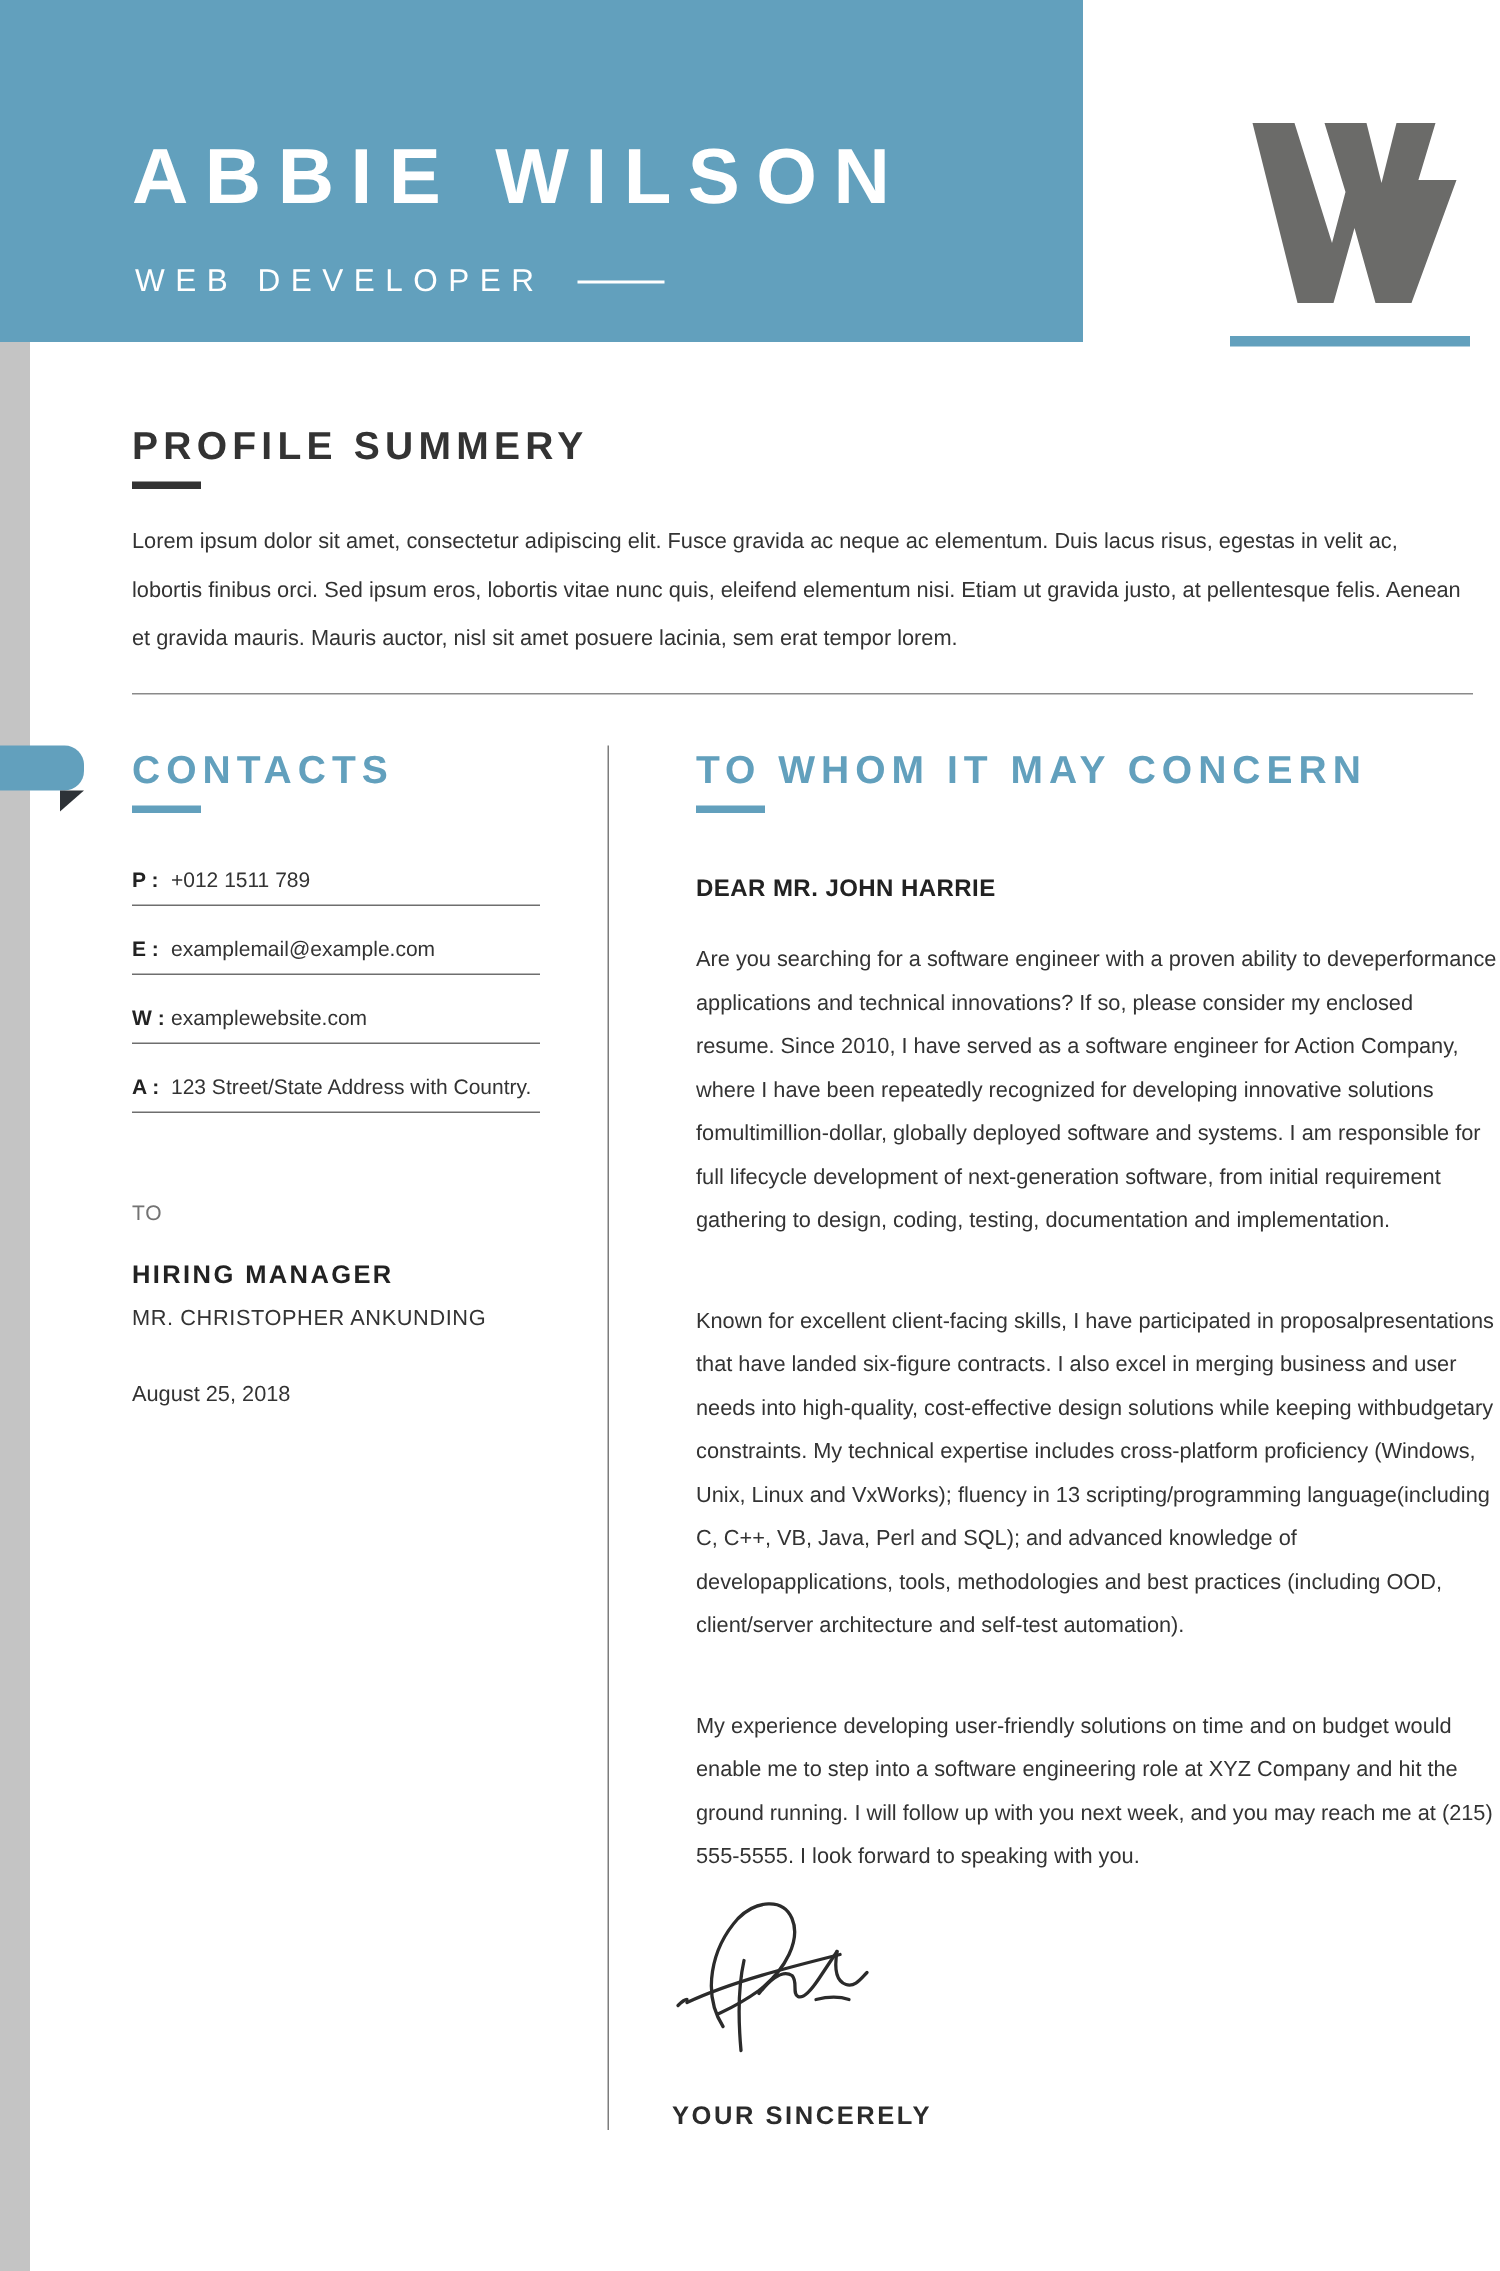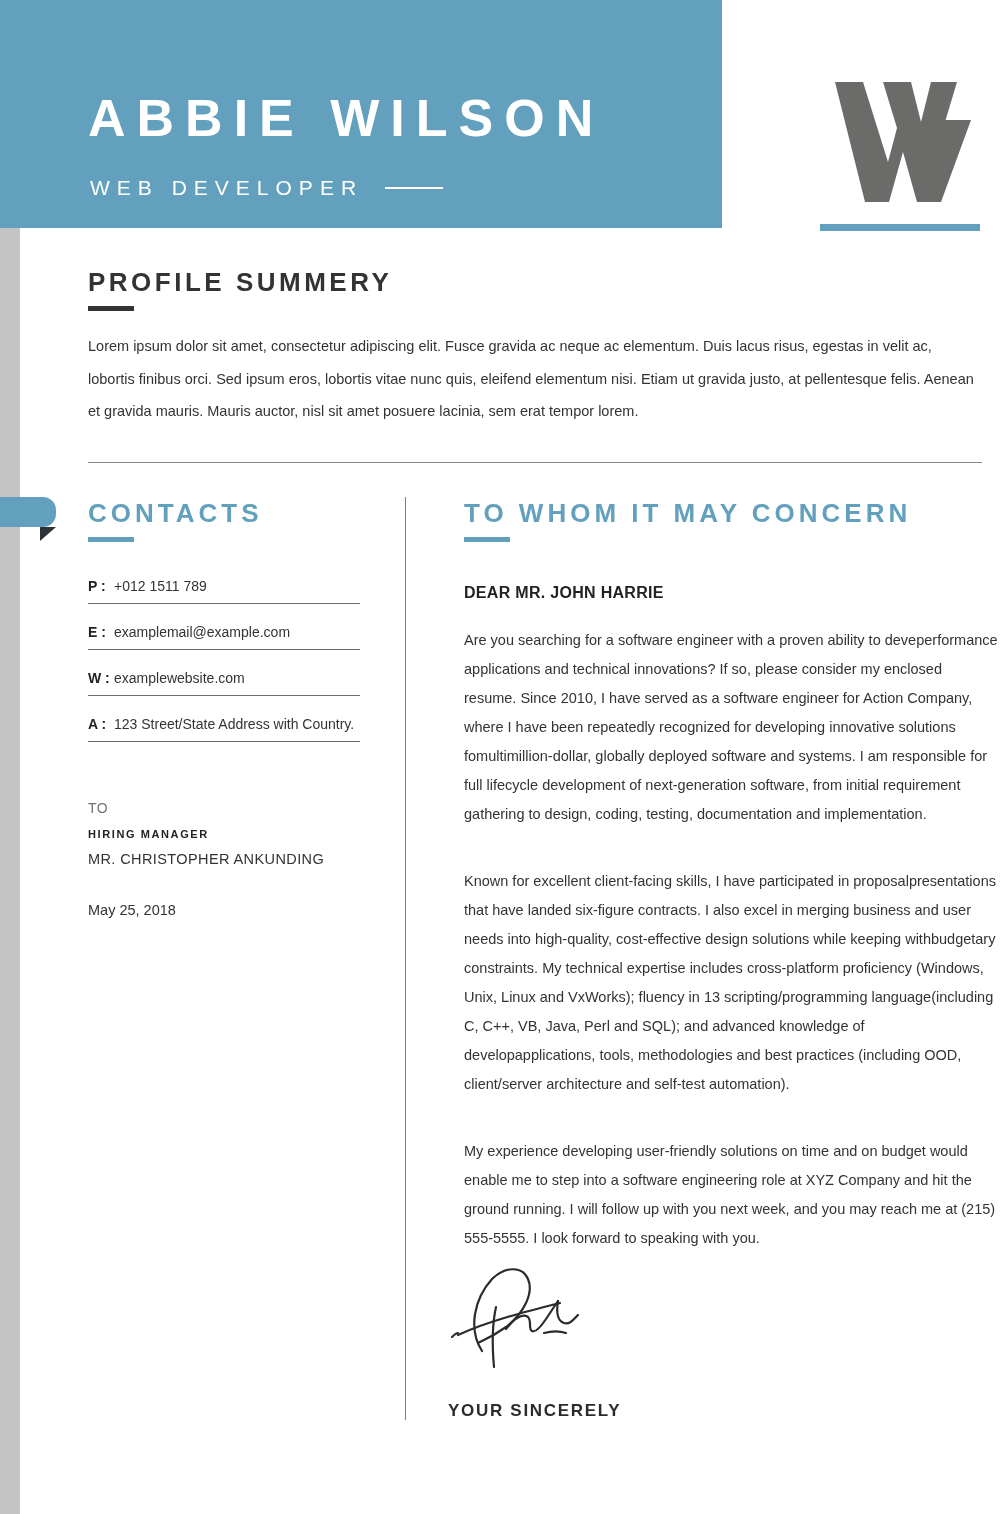--- a/index.html
+++ b/index.html
@@ -106,21 +106,21 @@
     width: 46px;
     height: 5px;
     background: #333333;
   }
   .sec-underline.blue { background: #62a0bd; }
 
   
   .profile {
     position: absolute;
     left: 88px;
-    top: 269px;
+    top: 284px;
     width: 894px;
   }
   .profile-body {
     margin-top: 19px;
     font-size: 14.5px;
     line-height: 2.25;
     color: #333333;
     text-align: left;
   }
   .profile-rule {
@@ -197,22 +197,22 @@
     left: 88px;
     top: 800px;
     width: 300px;
   }
   .recip-to {
     font-size: 14px;
     color: #737373;
     letter-spacing: 0.5px;
   }
   .recip-title {
-    margin-top: 12px;
-    font-size: 11px;
+    margin-top: 24px;
+    font-size: 17px;
     font-weight: bold;
     letter-spacing: 1.6px;
     color: #222222;
   }
   .recip-name {
     margin-top: 11px;
     font-size: 14.5px;
     letter-spacing: 0.4px;
     color: #333333;
   }
@@ -317,21 +317,21 @@
         <span class="contact-key">A :</span>
         <span class="contact-val">123 Street/State Address with Country.</span>
       </div>
     </div>
   </div>
 
   <div class="recipient">
     <div class="recip-to">TO</div>
     <div class="recip-title">HIRING MANAGER</div>
     <div class="recip-name">MR. CHRISTOPHER ANKUNDING</div>
-    <div class="recip-date">May 25, 2018</div>
+    <div class="recip-date">August 25, 2018</div>
   </div>
 
   <div class="letter">
     <div class="sec-head blue">TO WHOM IT MAY CONCERN</div>
     <div class="sec-underline blue"></div>
     <div class="salutation">DEAR MR. JOHN HARRIE</div>
     <div class="letter-para">Are you searching for a software engineer with a proven ability to deveperformance applications and technical innovations? If so, please consider my enclosed resume. Since 2010, I have served as a software engineer for Action Company, where I have been repeatedly recognized for developing innovative solutions fomultimillion-dollar, globally deployed software and systems. I am responsible for full lifecycle development of next-generation software, from initial requirement gathering to design, coding, testing, documentation and implementation.</div>
     <div class="letter-para gap">Known for excellent client-facing skills, I have participated in proposalpresentations that have landed six-figure contracts. I also excel in merging business and user needs into high-quality, cost-effective design solutions while keeping withbudgetary constraints. My technical expertise includes cross-platform proficiency (Windows, Unix, Linux and VxWorks); fluency in 13 scripting/programming language(including C, C++, VB, Java, Perl and SQL); and advanced knowledge of developapplications, tools, methodologies and best practices (including OOD, client/server architecture and self-test automation).</div>
     <div class="letter-para gap">My experience developing user-friendly solutions on time and on budget would enable me to step into a software engineering role at XYZ Company and hit the ground running. I will follow up with you next week, and you may reach me at (215) 555-5555. I look forward to speaking with you.</div>
   </div>

